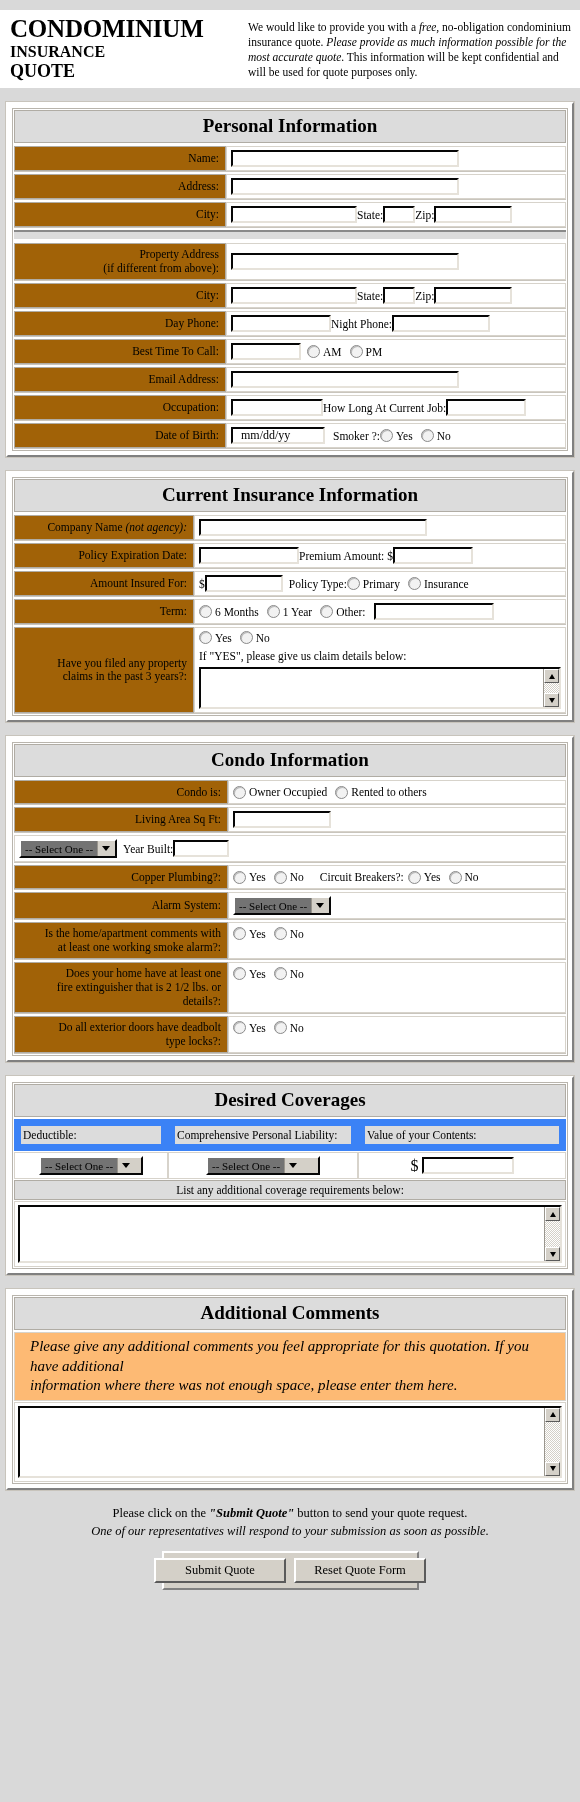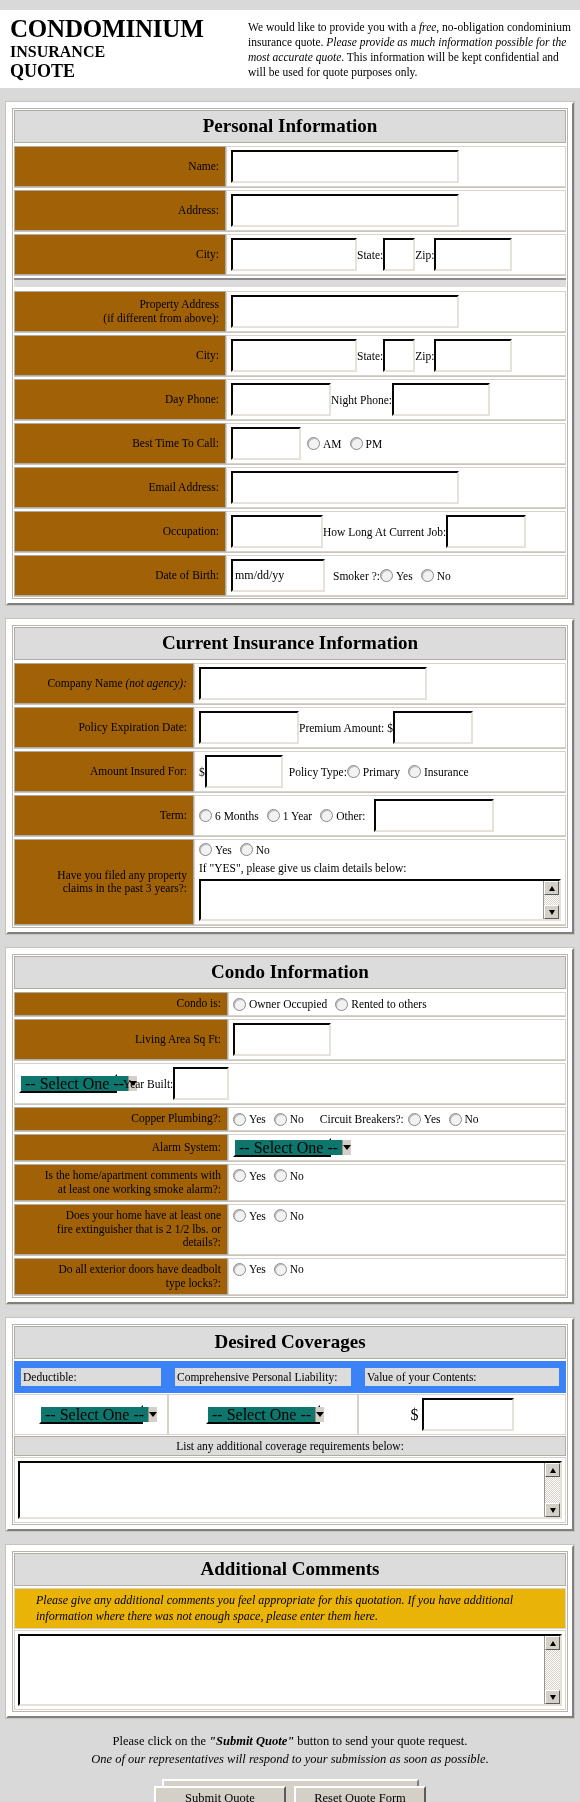--- a/index.html
+++ b/index.html
@@ -126,22 +126,22 @@
   
   input.t {
     font-family: "Liberation Serif", serif;
     font-size: 12px;
     border: 2px inset #b5b1a9;
     border-top-color: #5b5b5b;
     border-left-color: #5b5b5b;
     border-right-color: #e6e2da;
     border-bottom-color: #e6e2da;
     background: #ffffff;
-    padding: 0 2px;
-    height: 33px;
+    padding: 0 8px;
+    height: 17px;
     box-sizing: border-box;
     color: #000;
   }
   input.t::placeholder { color:#000; opacity:1; }
   .i-name   { width: 228px; }
   .i-addr   { width: 228px; }
   .i-city   { width: 126px; }
   .i-state  { width: 32px; }
   .i-zip    { width: 78px; }
   .i-phone  { width: 100px; }
@@ -186,22 +186,22 @@
     border: 2px outset #d4d0c8;
     border-top-color:#ffffff;
     border-left-color:#ffffff;
     border-right-color:#5b5b5b;
     border-bottom-color:#5b5b5b;
     background: #d4d0c8;
     height: 19px;
     box-sizing: border-box;
   }
   .sel .sel-txt {
-    background: #0f766e;
-    font-size: 16px;
+    background: #737373;
+    font-size: 11px;
     padding: 1px 4px 0 4px;
     display:flex; align-items:center;
     white-space: nowrap;
     color:#000;
   }
   .sel .sel-arrow {
     width: 15px;
     background: #d4d0c8;
     border-left: 1px solid #9a968e;
     display:flex; align-items:center; justify-content:center;
@@ -285,24 +285,24 @@
     text-align:center;
     font-size:11.5px;
     padding:3px 0;
   }
   .cov-ta-row { margin: 1px; padding: 3px; border:1px solid #d7d3cb; background:#fff;}
 
   
   .cmt-note {
     margin:1px;
     border:1px solid #d7d3cb;
-    background:#eab308;
-    font-size:12px;
+    background:#fdba74;
+    font-size:15px;
     font-style: italic;
-    padding: 4px 21px;
+    padding: 4px 15px;
     line-height:1.3;
     color:#000;
   }
 
   
   .footer {
     text-align:center;
     padding: 16px 6px 6px 6px;
     background:#d9d9d9;
   }

